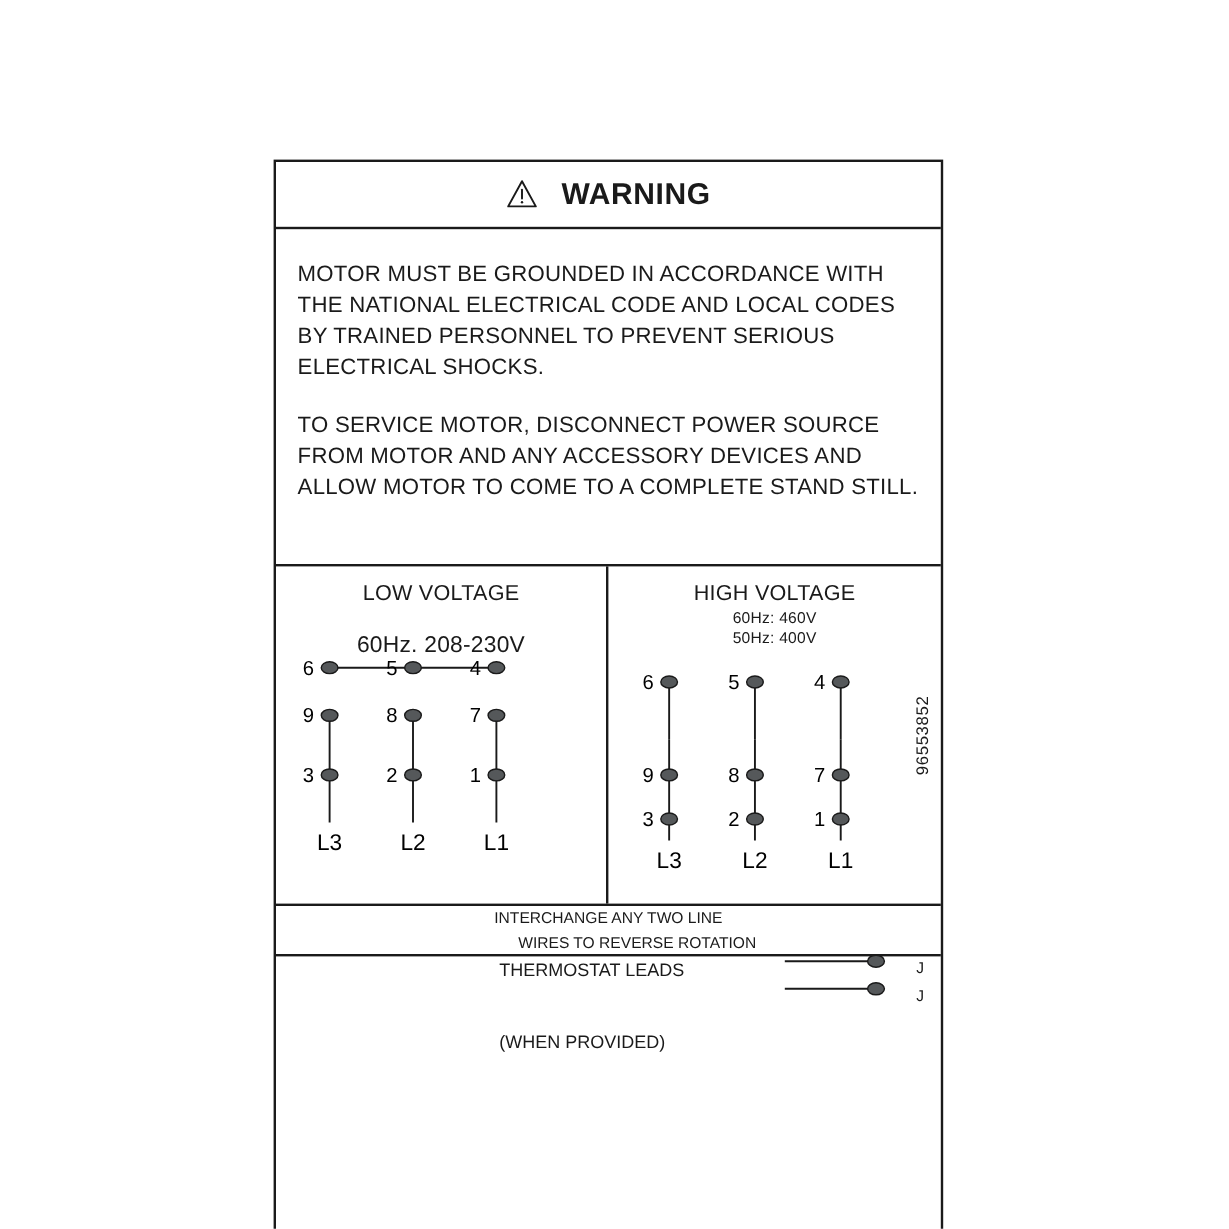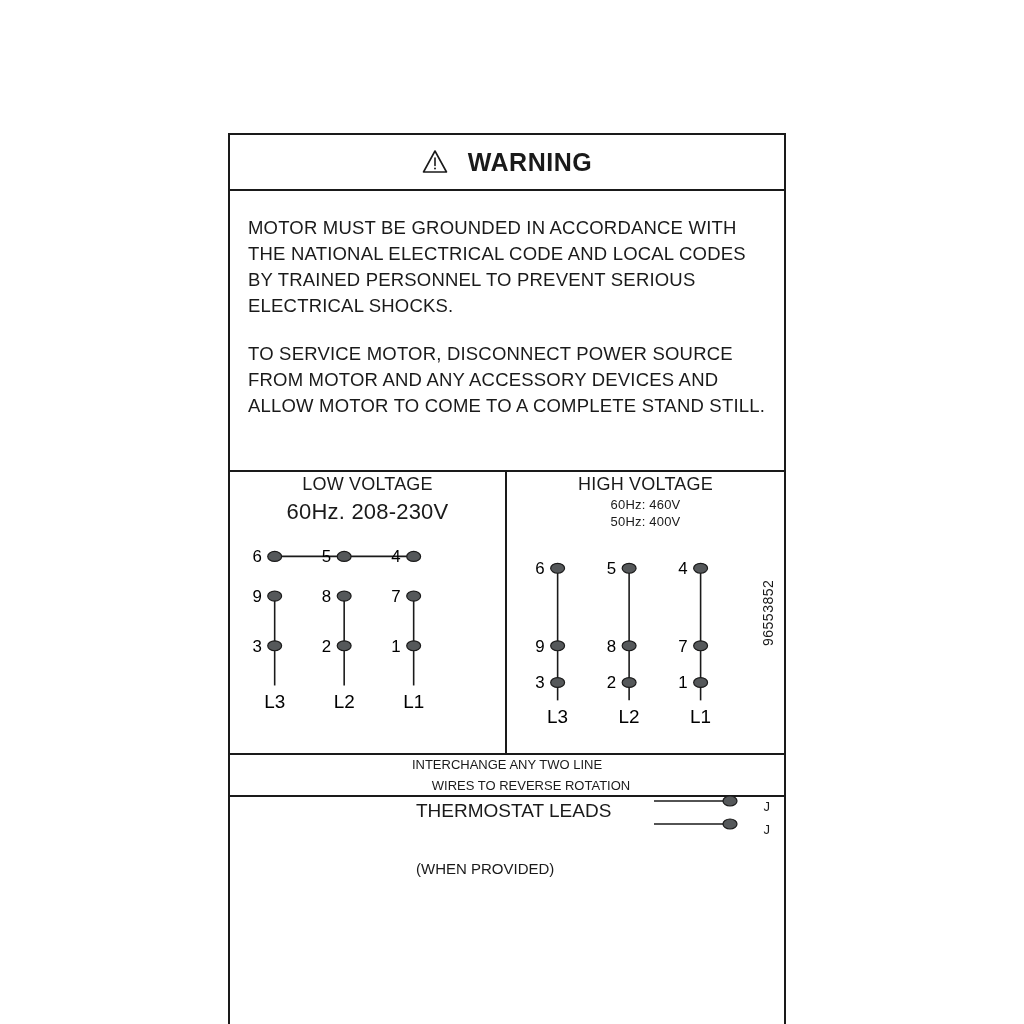--- a/index.html
+++ b/index.html
@@ -76,27 +76,27 @@
   .diagram.low {
     width: 50%;
     border-right: 2px solid #1a1a1a;
   }
   .diagram.high {
     width: 50%;
   }
   .diag-title {
     text-align: center;
     font-size: 18px;
-    margin-top: 2px;
+    margin-top: 12px;
     letter-spacing: 0.2px;
   }
   .diag-sub {
     text-align: center;
-    font-size: 22px;
-    margin-top: 4px;
+    font-size: 19px;
+    margin-top: 22px;
     letter-spacing: 0.2px;
   }
   .diag-sub.small { font-size: 13px; margin-top: 2px; }
 
   .diag-svg {
     position: absolute;
     left: 0;
     top: 0;
     width: 100%;
     height: 100%;
@@ -127,21 +127,21 @@
   .note-divider {
     position: absolute;
     left: 0; right: 0;
     top: 40px;
     border-top: 2px solid #1a1a1a;
   }
   .note-line3 {
     position: absolute;
     left: 186px;
     top: 45px;
-    font-size: 19px;
+    font-size: 15px;
   }
   .note-line4 {
     position: absolute;
     left: 186px;
     top: 68px;
     font-size: 15px;
     margin-top: 37px;
   }
 
   .therm-svg {

